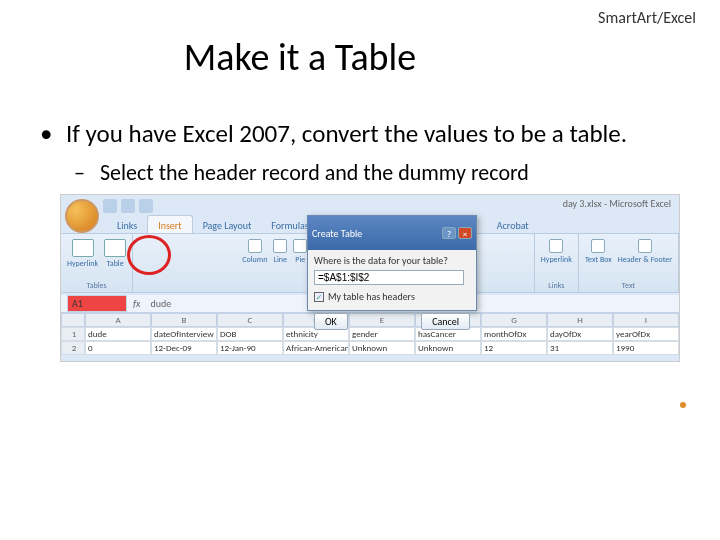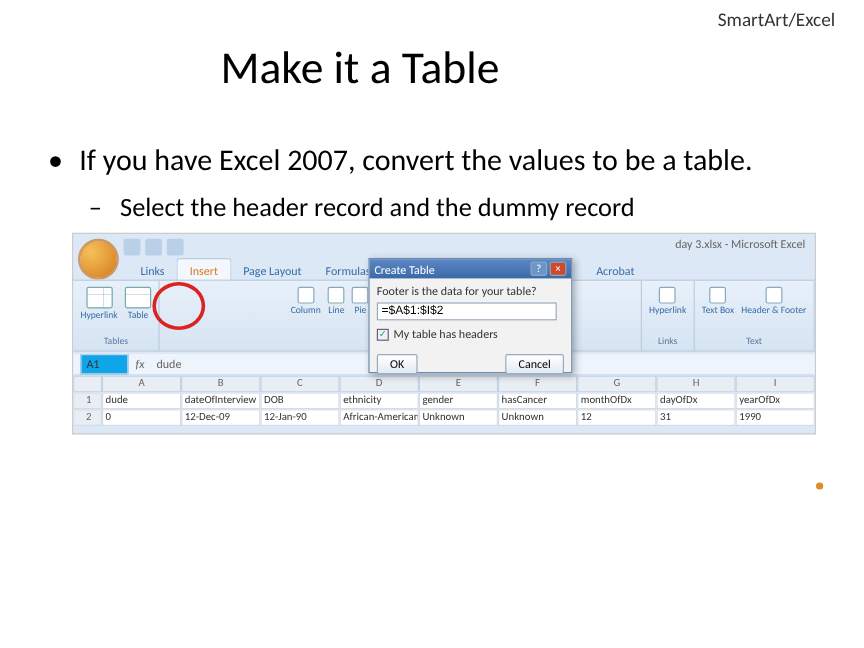--- a/index.html
+++ b/index.html
@@ -79,21 +79,21 @@
   }
   .red-circle {
     position:absolute; border:3px solid #d22; border-radius:50%;
     width:44px; height:40px; left:66px; top:40px; pointer-events:none;
   }
   .namebox-row {
     position:absolute; left:0; top:100px; right:0; height:18px;
     background:#eef4fb; border-bottom:1px solid #c4d4e6;
     display:flex; align-items:center; font-size:10px; color:#333;
   }
-  .namebox { width:40px; border:1px solid #c4d4e6; margin-left:6px; padding:1px 4px; background:#0ea5e9; }
+  .namebox { width:60px; border:1px solid #c4d4e6; margin-left:6px; padding:1px 4px; background:#ef4444; }
   .fx { margin:0 6px; font-style:italic; color:#666; }
   .formula-val { padding-left:4px; color:#666; }
   .colheads {
     position:absolute; left:0; top:118px; right:0; height:14px;
     display:flex; font-size:9px; background:#e9eef4; color:#666;
   }
   .ch { border:1px solid #c4d4e6; text-align:center; }
   .ch.rownum { width:24px; }
   .ch.c { flex:1; }
   .datarow {
@@ -106,21 +106,21 @@
   .cell.c { flex:1; }
   
   .dialog {
     position:absolute; left:246px; top:20px; width:170px; height:96px;
     background:#f2f2f2; border:1px solid #6a88b0;
     box-shadow:2px 2px 6px rgba(0,0,0,0.3);
     font-size:10px;
   }
   .dlg-title {
     background: linear-gradient(#5d86c4,#3b6aa8); color:#fff;
-    height:16px; display:flex; align-items:center; justify-content:space-between;
+    height:34px; display:flex; align-items:center; justify-content:space-between;
     padding:0 4px; font-size:10px;
   }
   .dlg-title .btns { display:flex; gap:2px; }
   .dlg-title .b { width:14px; height:12px; display:flex; align-items:center; justify-content:center; font-size:9px; color:#fff; border:1px solid #8ab; border-radius:2px; }
   .dlg-title .b.help { background:#6c96c8;} .dlg-title .b.close { background:#d04a2a; }
   .dlg-body { padding:4px 6px; color:#333; }
   .dlg-input { width:96%; border:1px solid #9ab; padding:1px 3px; margin:3px 0; background:#fff; font-size:10px; }
   .dlg-check { display:flex; align-items:center; gap:4px; margin:2px 0; }
   .dlg-check .cb { width:10px; height:10px; border:1px solid #666; background:#eef; display:flex; align-items:center; justify-content:center; font-size:8px; color:#2a6; }
   .dlg-btns { display:flex; justify-content:space-between; gap:6px; padding:4px 6px; }
@@ -283,21 +283,21 @@
 
   <div class="dialog">
     <div class="dlg-title">
       <span>Create Table</span>
       <span class="btns">
         <span class="b help">?</span>
         <span class="b close">×</span>
       </span>
     </div>
     <div class="dlg-body">
-      <div>Footer is the data for your table?</div>
+      <div>Where is the data for your table?</div>
       <input class="dlg-input" value="=$A$1:$I$2" style="">
       <div class="dlg-check">
         <span class="cb">✓</span>
         <span>My table has headers</span>
       </div>
     </div>
     <div class="dlg-btns">
       <div class="dlg-btn">OK</div>
       <div class="dlg-btn">Cancel</div>
     </div>

